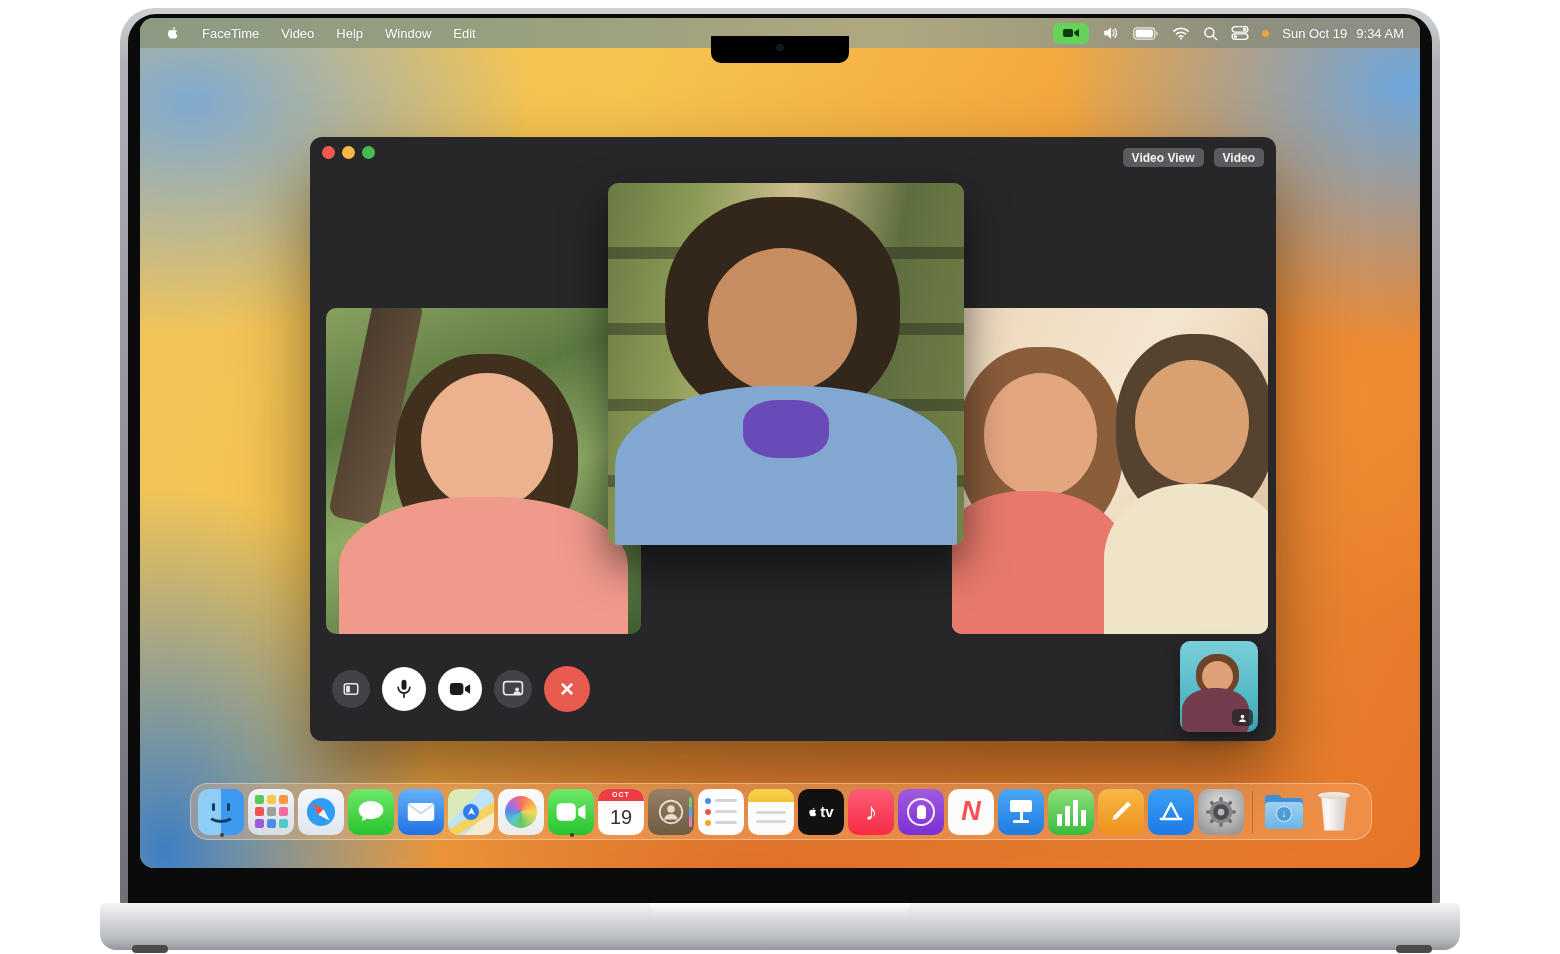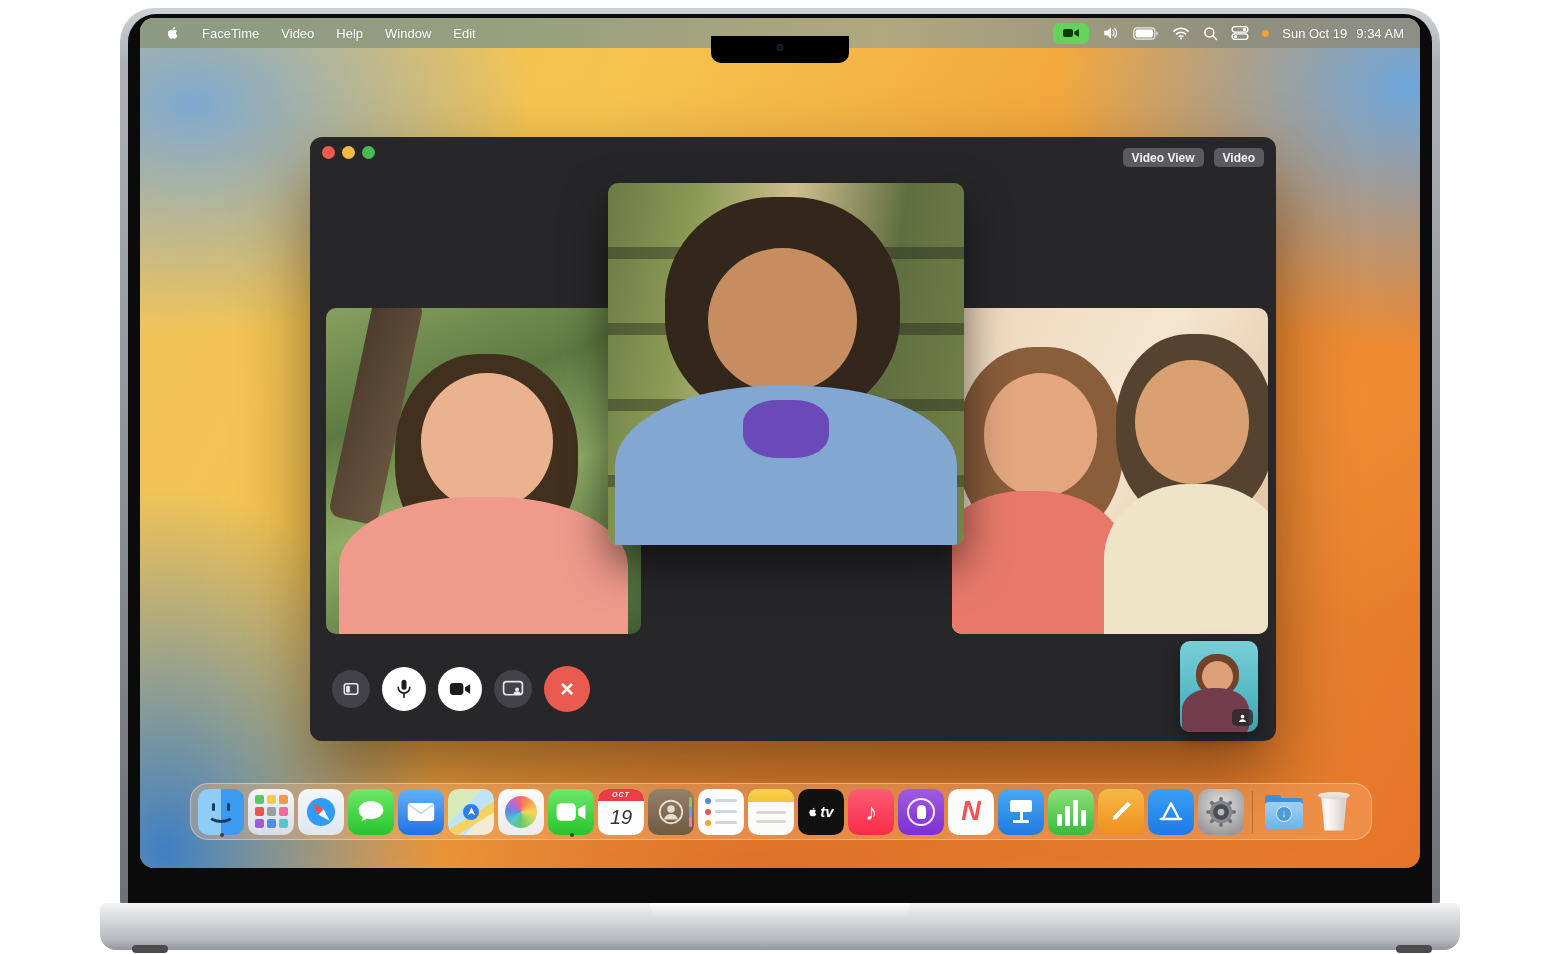--- a/index.html
+++ b/index.html
@@ -106,21 +106,21 @@
   #self-person .torso { left:2%; top:52%; width:86%; height:52%; }
   #self-badge { position:absolute; right:5px; bottom:6px; width:21px; height:17px;
     background:rgba(38,38,42,.78); border-radius:5px; display:flex; align-items:center; justify-content:center; color:#fff; }
 
   
   #dock { position:absolute; left:190px; top:783px; width:1182px; height:57px;
     background:rgba(255,186,130,.34); border:1px solid rgba(255,255,255,.35);
     border-radius:18px; display:flex; align-items:center; padding:0 7px; gap:4px;
     backdrop-filter:blur(12px); }
   .dk { width:46px; height:46px; border-radius:10.5px; position:relative; overflow:hidden;
-    flex:0 0 auto; cursor:pointer;font-style:italic; }
+    flex:0 0 auto; cursor:pointer; }
   .dock-divider { width:1px; height:42px; background:rgba(90,50,20,.35); margin:0 4px; flex:0 0 auto; }
   .run-dot { position:absolute; width:4px; height:4px; border-radius:50%; background:rgba(60,35,20,.8); bottom:2px; }
 
   
   .ic-finder { background:linear-gradient(90deg,#8ecdf7 0 50%, #3d9af0 50%); }
   .ic-finder .eye { position:absolute; top:14px; width:3px; height:8px; border-radius:2px; background:#173c5e; }
   .ic-finder .smile { position:absolute; left:9px; top:16px; width:28px; height:18px; border:3px solid #173c5e;
      border-color:transparent transparent #173c5e transparent; border-radius:50%; }
   .ic-launchpad { background:linear-gradient(180deg,#f2f5f8,#d9dee4); display:grid;
      grid-template-columns:repeat(3,9px); grid-auto-rows:9px; gap:3px; place-content:center; }

